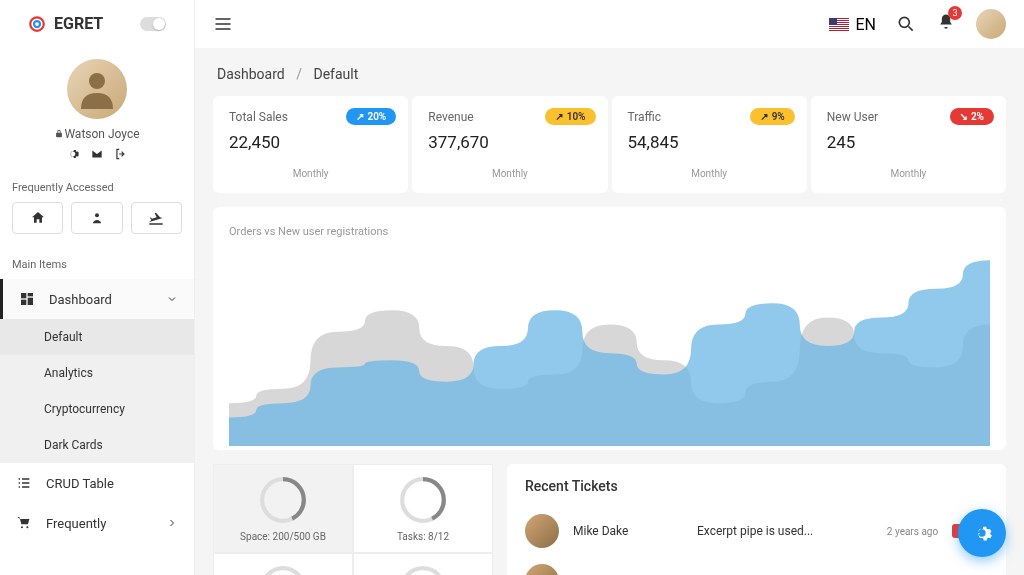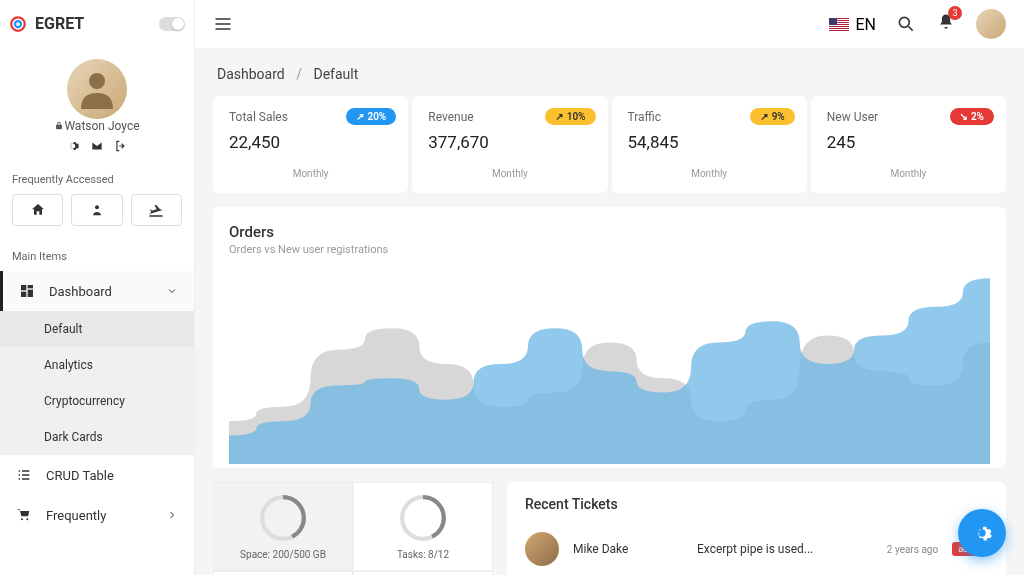--- a/index.html
+++ b/index.html
@@ -1,26 +1,26 @@
 <!DOCTYPE html>
 <html><head>
 <meta charset="utf-8">
 <style>
 * { margin: 0; padding: 0; box-sizing: border-box; font-family: -apple-system, BlinkMacSystemFont, "Segoe UI", Roboto, sans-serif; }
 body { background: #f5f5f5; width: 1024px; height: 575px; overflow: hidden; display: flex; }
 .sidebar { width: 195px; background: #fff; display: flex; flex-direction: column; border-right: 1px solid #eee; }
-.logo-row { display: flex; align-items: center; justify-content: space-between; padding: 14px 9px; }
+.logo-row { display: flex; align-items: center; justify-content: space-between; padding: 14px 28px; }
 .logo { display: flex; align-items: center; gap: 8px; font-weight: 700; font-size: 16px; color: #333; }
 .logo-icon { width: 18px; height: 18px; }
 .toggle-switch { width: 26px; height: 14px; border-radius: 7px; background: #ddd; position: relative; }
 .toggle-switch::after { content: ''; position: absolute; width: 12px; height: 12px; border-radius: 50%; background: #fff; top: 1px; right: 1px; box-shadow: 0 1px 2px rgba(0,0,0,0.2); }
 .profile { display: flex; flex-direction: column; align-items: center; padding: 12px 0 8px; }
 .avatar { width: 60px; height: 60px; border-radius: 50%; background: linear-gradient(135deg,#e8d5b7,#c9a876); display: flex; align-items: center; justify-content: center; overflow: hidden; }
 .avatar svg { width: 48px; height: 48px; }
-.profile-name { display: flex; align-items: center; font-size: 12px; color: #555; }
+.profile-name { display: flex; align-items: center; font-size: 12px; color: #555; margin-top: 8px; }
 .profile-icons { display: flex; gap: 10px; margin-top: 6px; color: #333; }
 .profile-icons svg { width: 14px; height: 14px; }
 .section-title { font-size: 11px; color: #666; padding: 12px 12px 8px; }
 .quick-actions { display: flex; gap: 8px; padding: 0 12px 12px; }
 .quick-btn { flex: 1; height: 32px; background: #fff; border: 1px solid #ddd; border-radius: 4px; display: flex; align-items: center; justify-content: center; cursor: pointer; }
 .quick-btn svg { width: 16px; height: 16px; }
 .nav { display: flex; flex-direction: column; }
 .nav-item { display: flex; align-items: center; gap: 14px; padding: 12px 16px; font-size: 13px; color: #333; cursor: pointer; position: relative; }
 .nav-item svg.nav-icon { width: 16px; height: 16px; flex-shrink: 0; }
 .nav-item .chev { margin-left: auto; }
@@ -227,21 +227,20 @@
      </div>
         <div class="stat-card">
        <div class="stat-label">New User</div>
        <div class="stat-value">245</div>
        <div class="stat-period">Monthly</div>
        <div class="pill red"><span>↘</span> 2%</div>
      </div>
       </div>
 
     <div class="chart-card">
-      <div class="chart-title">Orders</div>
       <div class="chart-subtitle">Orders vs New user registrations</div>
       <svg class="chart-area" viewBox="0 0 800 200" preserveAspectRatio="none" id="chart-svg">
           <path d="M0,200 L0,157.14285714285714 Q28.571428571428573,157.14285714285714 28.571428571428573,150 Q28.571428571428573,142.85714285714286 57.142857142857146,142.85714285714286 Q85.71428571428572,142.85714285714286 85.71428571428572,114.28571428571429 Q85.71428571428572,85.71428571428572 114.28571428571429,85.71428571428572 Q142.85714285714286,85.71428571428572 142.85714285714286,75 Q142.85714285714286,64.28571428571428 171.42857142857144,64.28571428571428 Q200,64.28571428571428 200,82.14285714285714 Q200,100 228.57142857142858,100 Q257.14285714285717,100 257.14285714285717,121.42857142857143 Q257.14285714285717,142.85714285714286 285.7142857142857,142.85714285714286 Q314.28571428571433,142.85714285714286 314.28571428571433,135.71428571428572 Q314.28571428571433,128.57142857142856 342.8571428571429,128.57142857142856 Q371.42857142857144,128.57142857142856 371.42857142857144,103.57142857142857 Q371.42857142857144,78.57142857142858 400,78.57142857142858 Q428.57142857142856,78.57142857142858 428.57142857142856,96.42857142857144 Q428.57142857142856,114.28571428571429 457.14285714285717,114.28571428571429 Q485.7142857142858,114.28571428571429 485.7142857142858,135.71428571428572 Q485.7142857142858,157.14285714285714 514.2857142857143,157.14285714285714 Q542.8571428571429,157.14285714285714 542.8571428571429,146.42857142857144 Q542.8571428571429,135.71428571428572 571.4285714285714,135.71428571428572 Q600,135.71428571428572 600,103.57142857142857 Q600,71.42857142857142 628.5714285714286,71.42857142857142 Q657.1428571428571,71.42857142857142 657.1428571428571,89.28571428571428 Q657.1428571428571,107.14285714285714 685.7142857142858,107.14285714285714 Q714.2857142857143,107.14285714285714 714.2857142857143,114.28571428571428 Q714.2857142857143,121.42857142857143 742.8571428571429,121.42857142857143 Q771.4285714285714,121.42857142857143 771.4285714285714,100 Q771.4285714285714,78.57142857142858 800,78.57142857142858 L800,200 Z" fill="#c9c9c9" fill-opacity="0.75"></path>
           <path d="M0,200 L0,171.42857142857144 Q28.571428571428573,171.42857142857144 28.571428571428573,164.28571428571428 Q28.571428571428573,157.14285714285714 57.142857142857146,157.14285714285714 Q85.71428571428572,157.14285714285714 85.71428571428572,139.28571428571428 Q85.71428571428572,121.42857142857143 114.28571428571429,121.42857142857143 Q142.85714285714286,121.42857142857143 142.85714285714286,117.85714285714286 Q142.85714285714286,114.28571428571429 171.42857142857144,114.28571428571429 Q200,114.28571428571429 200,125 Q200,135.71428571428572 228.57142857142858,135.71428571428572 Q257.14285714285717,135.71428571428572 257.14285714285717,117.85714285714286 Q257.14285714285717,100 285.7142857142857,100 Q314.28571428571433,100 314.28571428571433,82.14285714285714 Q314.28571428571433,64.28571428571428 342.8571428571429,64.28571428571428 Q371.42857142857144,64.28571428571428 371.42857142857144,85.71428571428571 Q371.42857142857144,107.14285714285714 400,107.14285714285714 Q428.57142857142856,107.14285714285714 428.57142857142856,117.85714285714285 Q428.57142857142856,128.57142857142856 457.14285714285717,128.57142857142856 Q485.7142857142858,128.57142857142856 485.7142857142858,103.57142857142857 Q485.7142857142858,78.57142857142858 514.2857142857143,78.57142857142858 Q542.8571428571429,78.57142857142858 542.8571428571429,67.85714285714286 Q542.8571428571429,57.14285714285714 571.4285714285714,57.14285714285714 Q600,57.14285714285714 600,78.57142857142857 Q600,100 628.5714285714286,100 Q657.1428571428571,100 657.1428571428571,85.71428571428571 Q657.1428571428571,71.42857142857142 685.7142857142858,71.42857142857142 Q714.2857142857143,71.42857142857142 714.2857142857143,57.14285714285714 Q714.2857142857143,42.85714285714286 742.8571428571429,42.85714285714286 Q771.4285714285714,42.85714285714286 771.4285714285714,28.57142857142857 Q771.4285714285714,14.285714285714278 800,14.285714285714278 L800,200 Z" fill="#6cb7e6" fill-opacity="0.75"></path>
         </svg>
     </div>
 
     <div class="bottom-row">
       <div class="gauge-grid" id="gauge-grid">
           <div class="gauge-cell">

